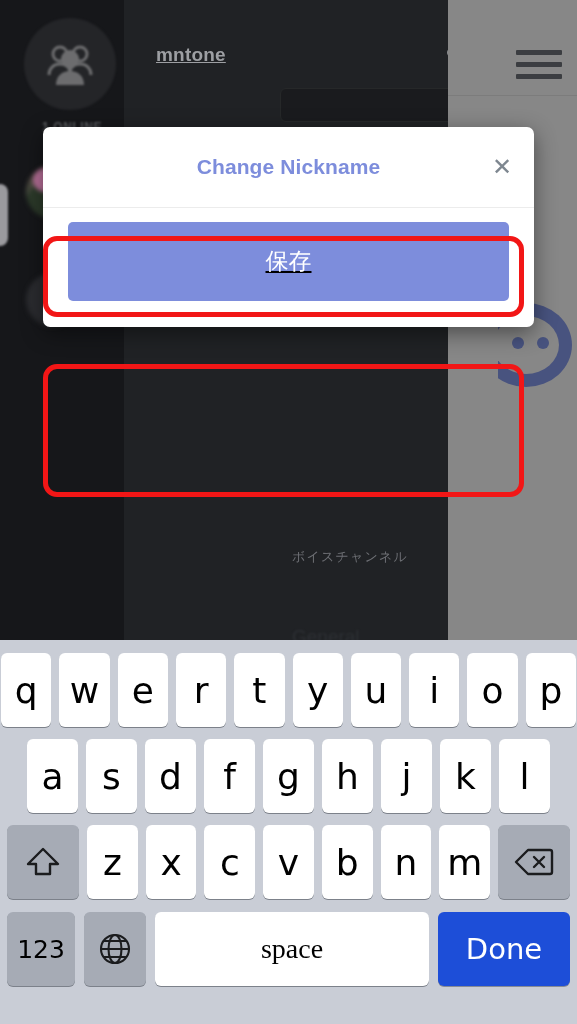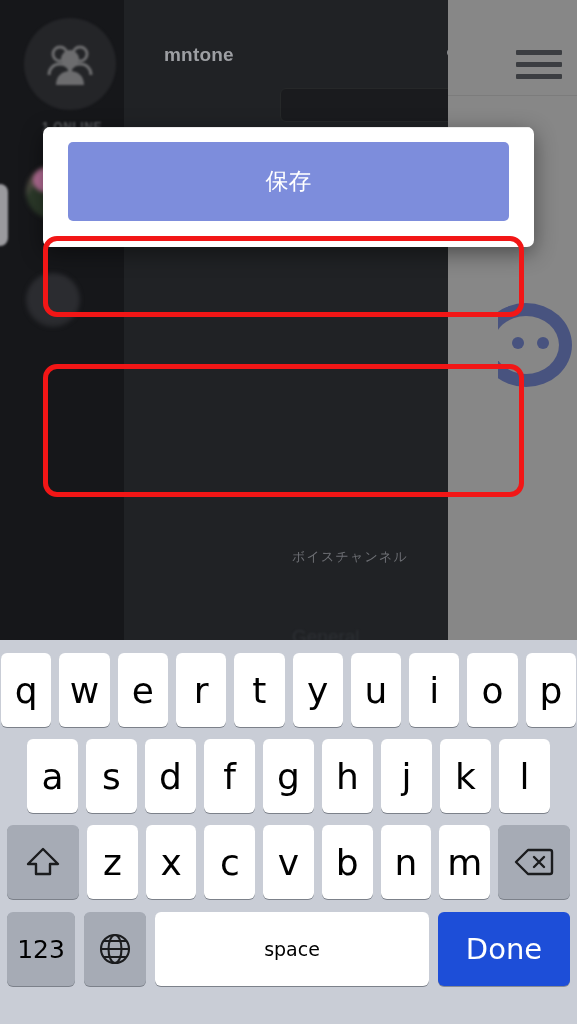--- a/index.html
+++ b/index.html
@@ -104,25 +104,26 @@
     position: absolute;
     left: -8px; top: 184px;
     width: 16px; height: 62px;
     border-radius: 9px;
     background: #9a9a9e;
     filter: blur(1px);
   }
 
   .bg-username {
     position: absolute;
-    left: 164px; top: 44px;
+    left: 156px; top: 44px;
     font-size: 19px;
     font-weight: bold;
     color: #9d9fa3;
     letter-spacing: 0.2px;
+    text-decoration: underline;
   }
 
   .bg-dots {
     position: absolute;
     right: 97px; top: 49px;
     display: flex;
     gap: 6px;
   }
   .bg-dots i {
     width: 7px; height: 7px;
@@ -273,20 +274,21 @@
     display: flex;
     align-items: center;
     justify-content: center;
     cursor: pointer;
   }
   .input-clear svg { display: block; }
 
   
   .save-row {
     padding: 14px 25px 26px 25px;
+    text-decoration: underline;
   }
   .save-button {
     height: 79px;
     border-radius: 5px;
     background: #7d8ddc;
     border: none;
     width: 100%;
     color: #ffffff;
     font-size: 23px;
     font-family: "DejaVu Sans", sans-serif;
@@ -342,21 +344,22 @@
   }
   .key.dark {
     background: #a6abb5;
     box-shadow: 0 1px 0 rgba(110,115,125,0.85);
   }
   .key.wide-special {
     flex: 0 0 72px;
   }
   .key.space {
     flex: 1 1 0;
-    font-size: 19px;
+    font-size: 28px;
+    font-family: Liberation Serif, serif;
   }
   .key.k123 {
     flex: 0 0 68px;
     font-size: 25px;
   }
   .key.globe {
     flex: 0 0 62px;
   }
   .key.done {
     flex: 0 0 132px;
@@ -424,20 +427,24 @@
         <ellipse cx="28" cy="45" rx="46" ry="42" fill="#3e4a7e"></ellipse>
         <ellipse cx="28" cy="45" rx="33" ry="29" fill="#878787"></ellipse>
         <circle cx="20" cy="43" r="6" fill="#3e4a7e"></circle>
         <circle cx="45" cy="43" r="6" fill="#3e4a7e"></circle>
       </svg>
     </div>
   </div>
 
   <div id="modal">
 
+    <div class="modal-header">
+      <div class="modal-title">Change Nickname</div>
+      <div class="modal-close">✕</div>
+    </div>
     <div class="modal-divider"></div>
 
 
     <div class="save-row">
       <button class="save-button">保存</button>
     </div>
   </div>
 
   <div class="annot" id="annot-input"></div>
   <div class="annot" id="annot-save"></div>

